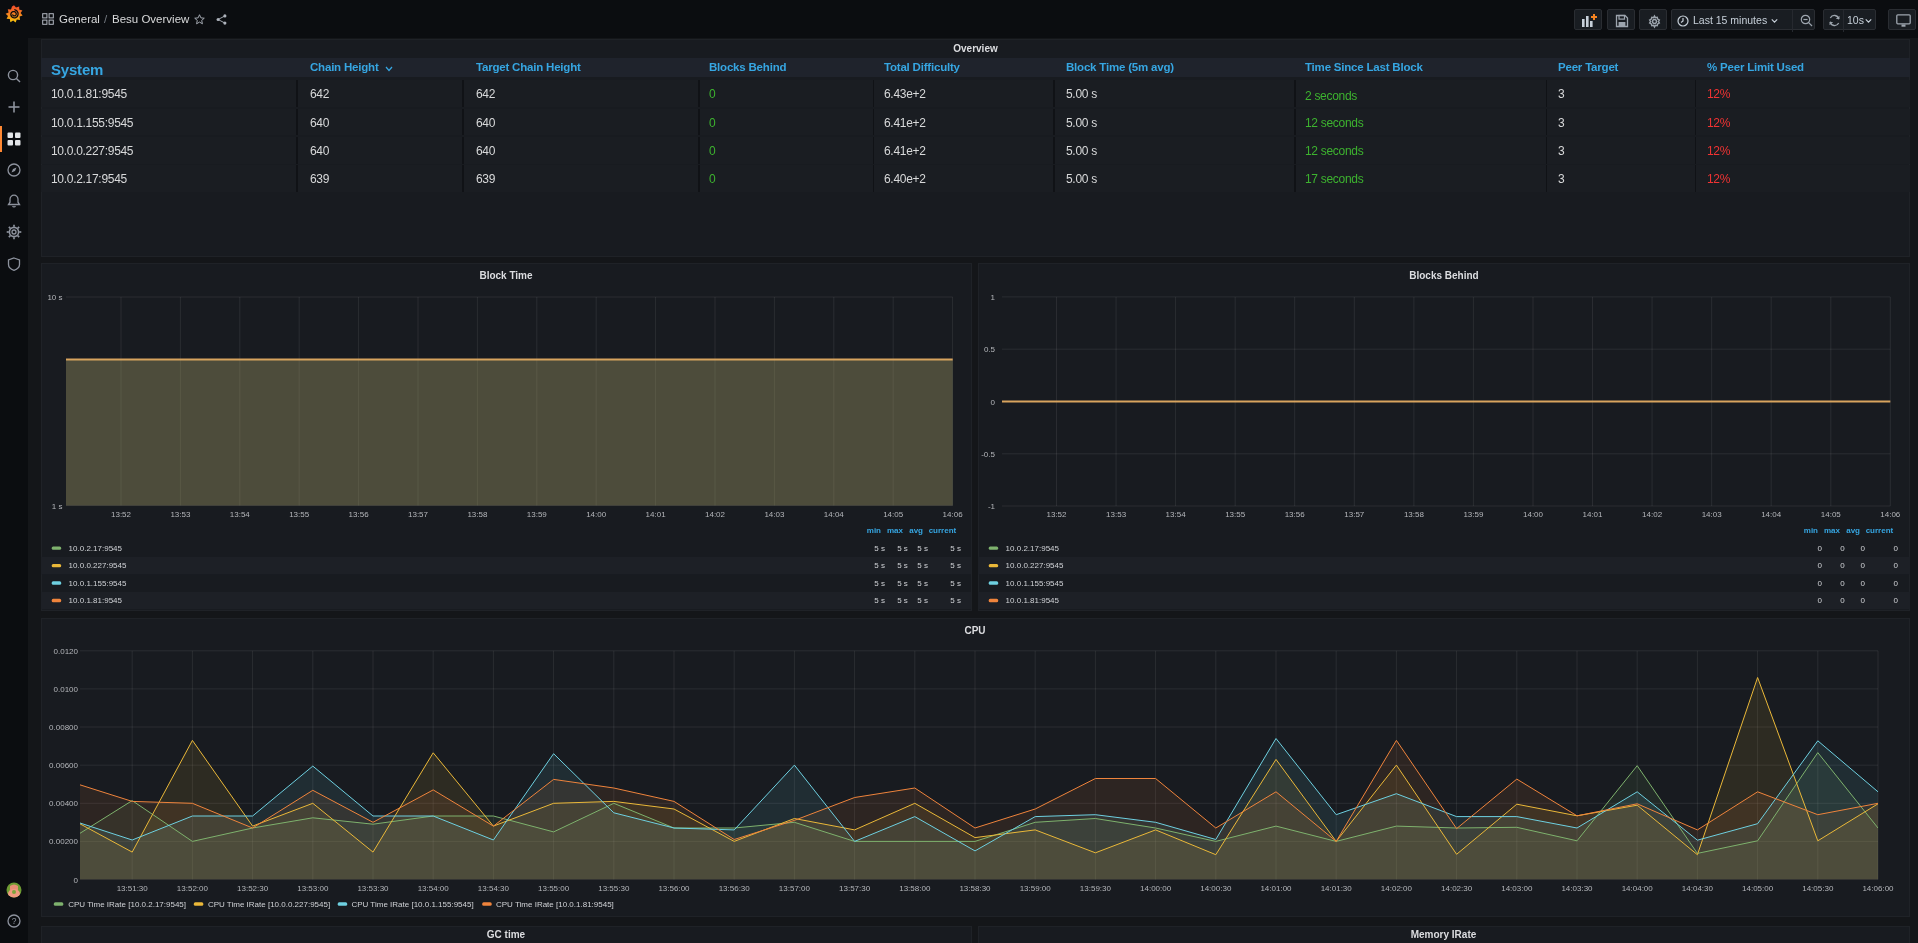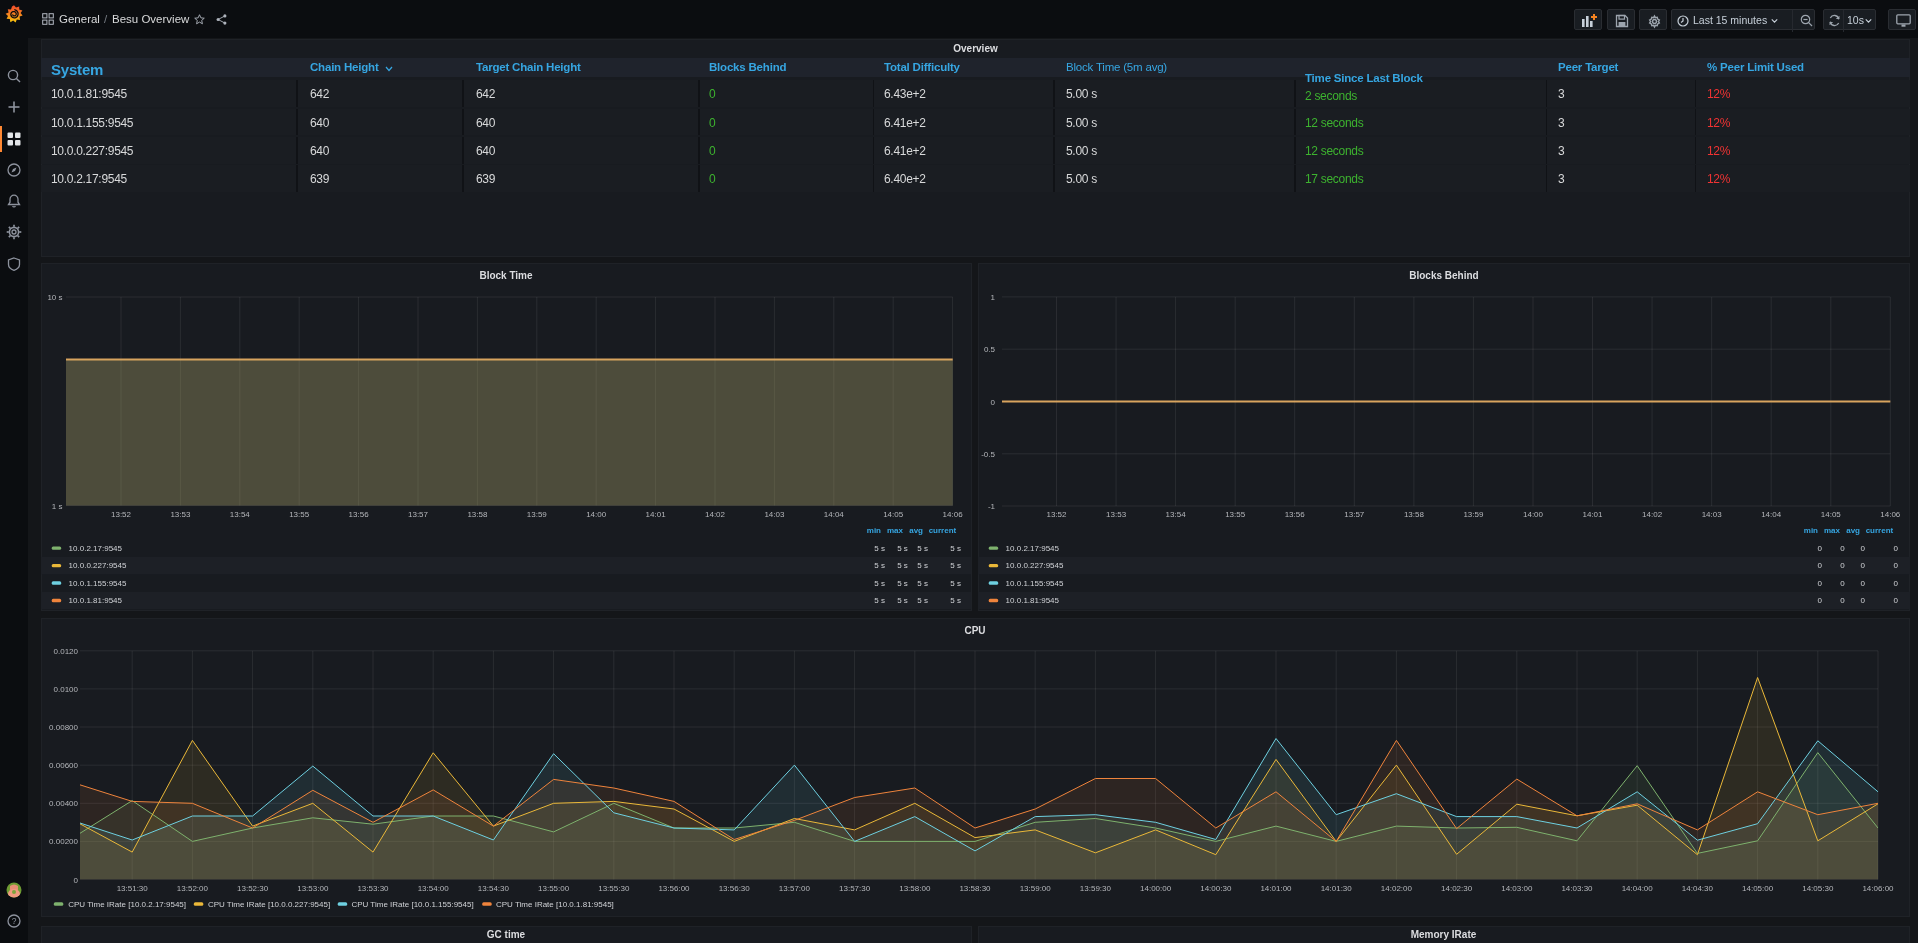--- a/index.html
+++ b/index.html
@@ -158,22 +158,22 @@
     </svg>
   </div>
 <div class="panel" style="left:41px;top:39px;width:1869px;height:218px;"></div>
 <div class="ptitle" style="left:41px;top:42.5px;width:1869px;">Overview</div>
 <div class="abs" style="left:41px;top:57.5px;width:1869px;height:19px;background:#1f232c;z-index:2"></div>
 <div class="abs" style="left:51px;top:61px;font-size:15px;font-weight:700;color:#36a6e2;z-index:3;letter-spacing:-0.2px">System</div>
 <div class="abs" style="left:310px;top:61px;font-size:11.5px;font-weight:700;color:#36a6e2;z-index:3;letter-spacing:-0.2px">Chain Height</div>
 <div class="abs" style="left:476px;top:61px;font-size:11.5px;font-weight:700;color:#36a6e2;z-index:3;letter-spacing:-0.2px">Target Chain Height</div>
 <div class="abs" style="left:709px;top:61px;font-size:11.5px;font-weight:700;color:#36a6e2;z-index:3;letter-spacing:-0.2px">Blocks Behind</div>
 <div class="abs" style="left:884px;top:61px;font-size:11.5px;font-weight:700;color:#36a6e2;z-index:3;letter-spacing:-0.2px">Total Difficulty</div>
-<div class="abs" style="left:1066px;top:61px;font-size:11.5px;font-weight:400;color:#36a6e2;z-index:3;letter-spacing:-0.2px">Block Time (5m avg)</div>
-<div class="abs" style="left:1305px;top:72px;font-size:11.5px;font-weight:700;color:#36a6e2;z-index:3;letter-spacing:-0.2px">Time Since Last Block</div>
+<div class="abs" style="left:1066px;top:61px;font-size:11.5px;font-weight:700;color:#36a6e2;z-index:3;letter-spacing:-0.2px">Block Time (5m avg)</div>
+<div class="abs" style="left:1305px;top:61px;font-size:11.5px;font-weight:700;color:#36a6e2;z-index:3;letter-spacing:-0.2px">Time Since Last Block</div>
 <div class="abs" style="left:1558px;top:61px;font-size:11.5px;font-weight:700;color:#36a6e2;z-index:3;letter-spacing:-0.2px">Peer Target</div>
 <div class="abs" style="left:1707px;top:61px;font-size:11.5px;font-weight:700;color:#36a6e2;z-index:3;letter-spacing:-0.2px">% Peer Limit Used</div>
 <svg class="abs" style="left:385px;top:66px;z-index:3" width="8" height="6" viewBox="0 0 8 6">
     <path d="M1 1 L4 4.5 L7 1" fill="none" stroke="#36a6e2" stroke-width="1.2"></path>
   </svg>
 <div class="abs" style="left:41px;top:80.4px;width:1869px;height:26.7px;background:#1a1d22;z-index:2"></div>
 <div class="abs" style="left:296.4px;top:80.4px;width:1.6px;height:26.7px;background:#101216;z-index:3"></div>
 <div class="abs" style="left:462.3px;top:80.4px;width:1.6px;height:26.7px;background:#101216;z-index:3"></div>
 <div class="abs" style="left:698px;top:80.4px;width:1.6px;height:26.7px;background:#101216;z-index:3"></div>
 <div class="abs" style="left:872.8px;top:80.4px;width:1.6px;height:26.7px;background:#101216;z-index:3"></div>

